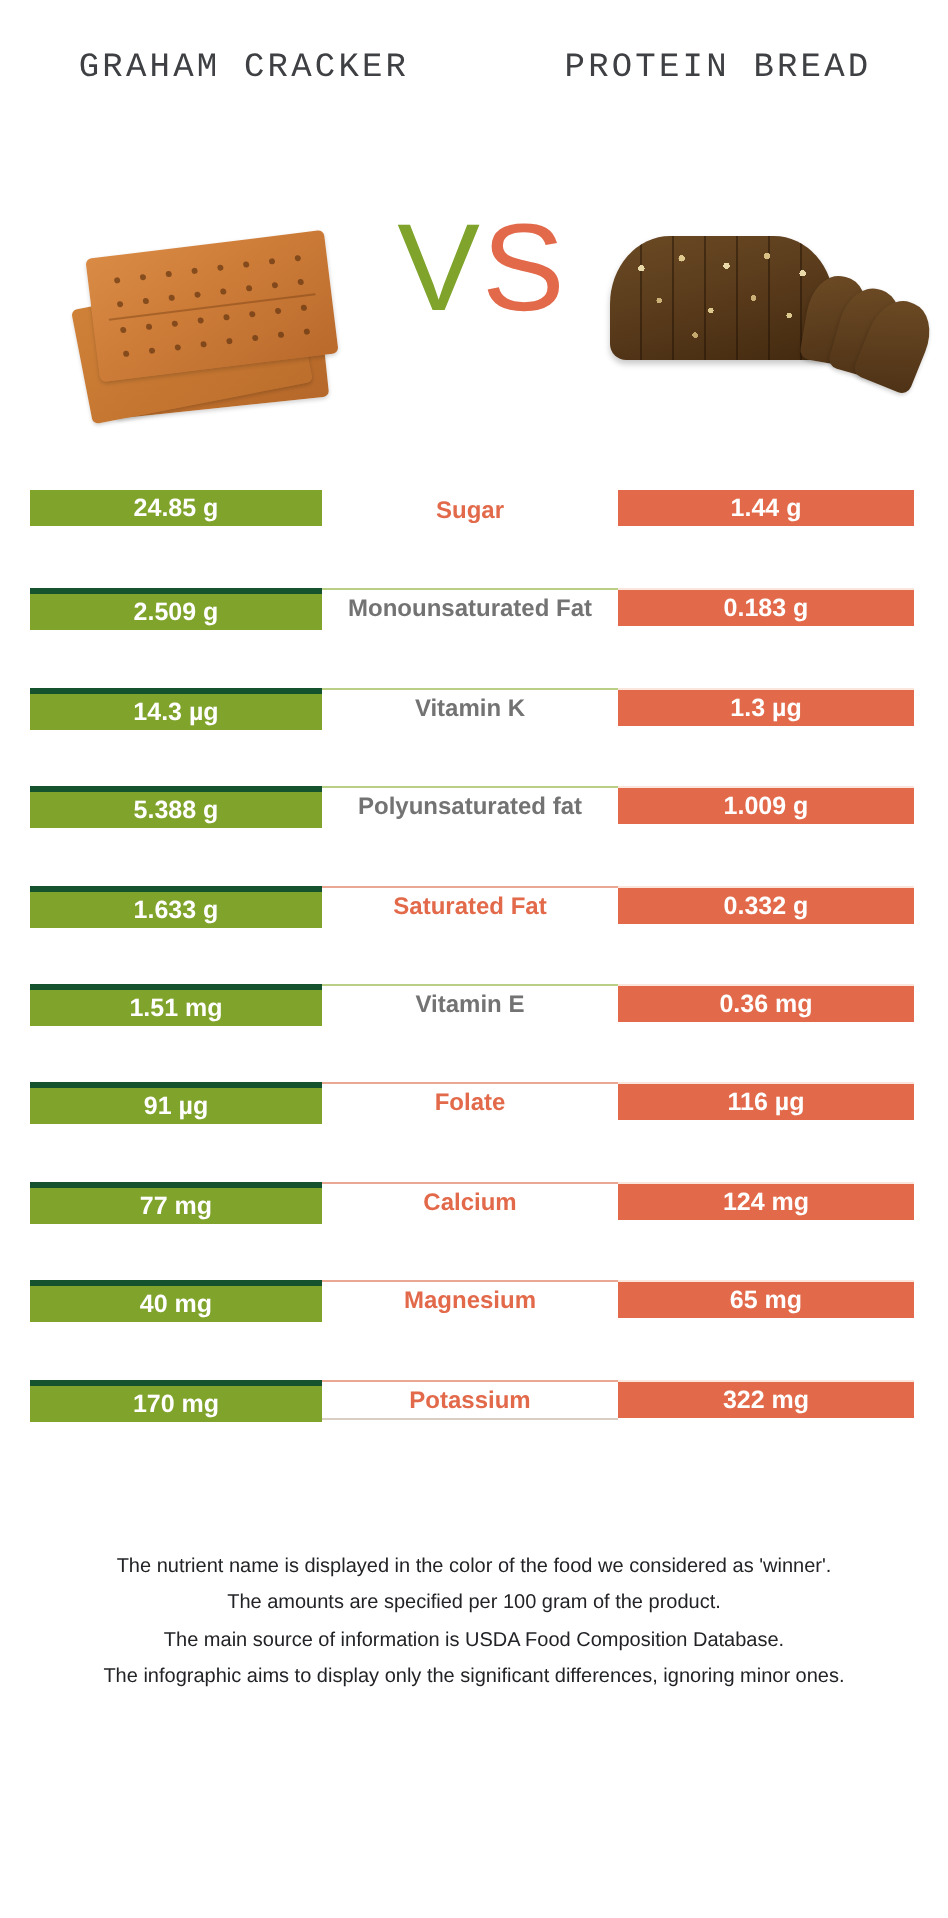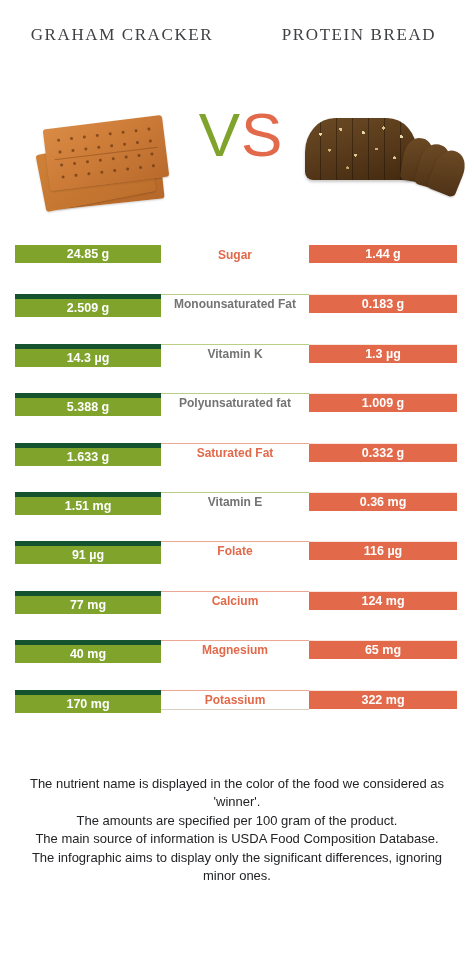--- a/index.html
+++ b/index.html
@@ -26,21 +26,21 @@
   .header-col.left  { padding-right: 0px; }
   .header-col.right { padding-left: 0px; }
 
   .food-title {
     font-size: 17px;
     font-weight: 300;
     letter-spacing: 1.6px;
     color: #3f4043;
     line-height: 25px;
     text-transform: uppercase;
-    font-family: Liberation Serif, serif;
+    font-family: Liberation Mono, monospace;
     margin-left: 7px;
   }
 
   
   .hero {
     position: relative;
     height: 155px;
   }
 
   .vs {
@@ -196,33 +196,33 @@
   .cell.right-val {
     width: 148px;
     background: #E2694A;
     color: #ffffff;
     font-size: 12.5px;
     font-weight: bold;
   }
   .name.win-green { color: #737373; }
   .name.win-red   { color: #E2694A; }
 
-  .row + .row .cell.left-val  { border-top: 5px solid #14532d; }
+  .row + .row .cell.left-val  { border-top: 3px solid #14532d; }
   .row + .row .cell.right-val { border-top: 1px solid #fbe6de; }
   .row + .row .cell.name.win-green { border-top-color: #b9cf86; }
   .row + .row .cell.name.win-red   { border-top-color: #eaa894; }
   .row:last-child .cell.name { border-bottom-color: #d8cfc2; }
 
   
   .footer {
     width: 430px;
     margin: 36px auto 0;
     text-align: center;
     color: #222326;
-    font-size: 13px;
+    font-size: 10px;
     line-height: 18.5px;
     font-family: "Liberation Sans", sans-serif;
   }
   .footer p { margin: 0; }
 </style>
 </head>
 <body>
 
 <div class="header">
   <div class="header-col left">

